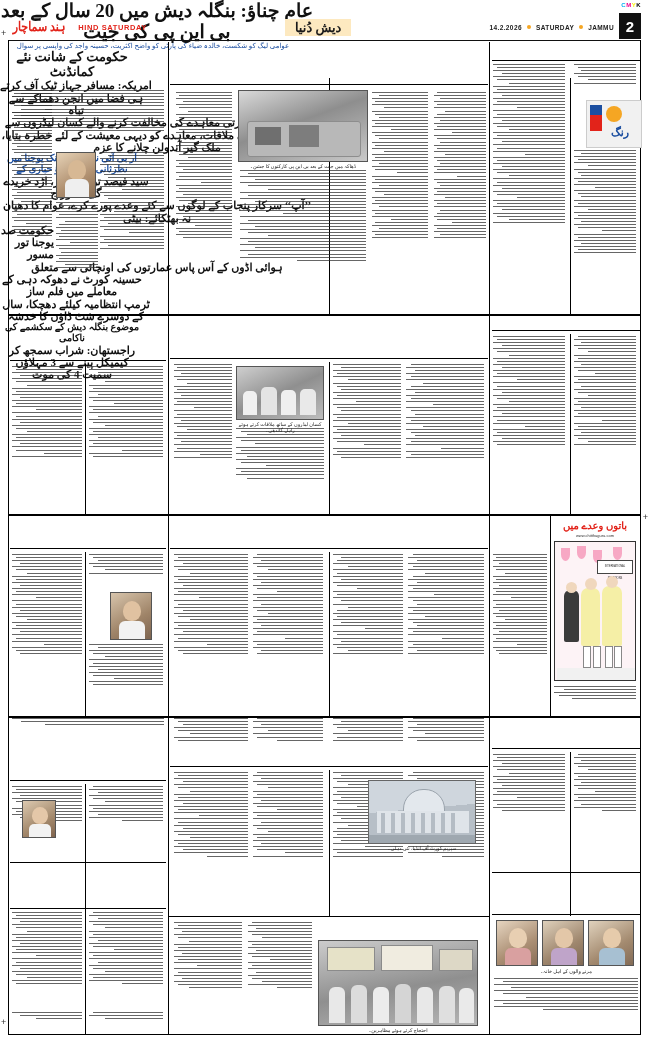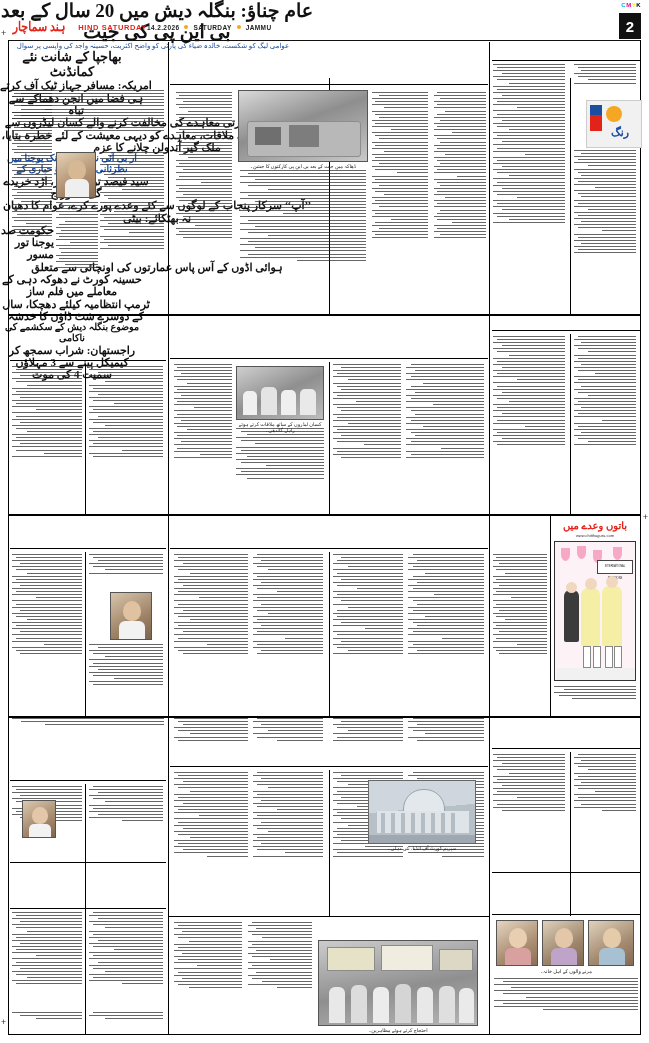--- a/index.html
+++ b/index.html
@@ -72,20 +72,23 @@
   <div class="cmyk">
     <span class="c">C</span><span class="m">M</span><span class="y">Y</span><span class="k">K</span>
   </div>
   <div class="cross tl">+</div>
   <div class="cross bl">+</div>
   <div class="cross rm">+</div>
 
   <div class="masthead">
     <div class="mh-logo">ہند سماچار</div>
     <div class="mh-eng">HIND SATURDAY</div>
+    <div class="mh-center">
+      <span>دیش دُنیا</span>
+    </div>
     <div class="mh-right">
       <span>14.2.2026</span>
       <i class="dot"></i>
       <span>SATURDAY</span>
       <i class="dot"></i>
       <span>JAMMU</span>
       <span style="display:inline-block;width:22px"></span>
     </div>
   </div>
   <div class="pageno">2</div>
@@ -415,21 +418,21 @@
       <div class="ln s1"></div>
       <div class="ln s2"></div>
     <div class="ln s3"></div>
       <div class="ln s1"></div>
       <div class="ln s2"></div>
       <div class="ln s1"></div>
     <div class="ln s4"></div>
       <div class="ln s1"></div>
   </div>
 
-  <div class="hl hl-lg" style="left:494px;top:40px;width:144px;">بھاجپا کے شانت نئے کمانڈنٹ</div>
+  <div class="hl hl-lg" style="left:494px;top:40px;width:144px;">حکومت کے شانت نئے کمانڈنٹ</div>
   <div class="rule-h" style="left:492px;top:60px;width:148px;"></div>
 
   <div class="aap" style="left:586px;top:100px;">
     <div style="position:absolute;left:0;top:0;width:54px;height:46px;background:#f1f1f1;border:1px solid #ccc;"></div>
     <div style="position:absolute;left:4px;top:5px;width:12px;height:26px;background:#e2231a;"></div>
     <div style="position:absolute;left:4px;top:5px;width:12px;height:10px;background:#1b4ea0;"></div>
     <div style="position:absolute;left:20px;top:6px;width:16px;height:16px;border-radius:50%;background:#f5a623;"></div>
     <div style="position:absolute;left:18px;top:26px;width:32px;height:14px;color:#1b4ea0;font-size:11px;font-weight:bold;direction:rtl;text-align:center;">رنگ</div>
   </div>
 

